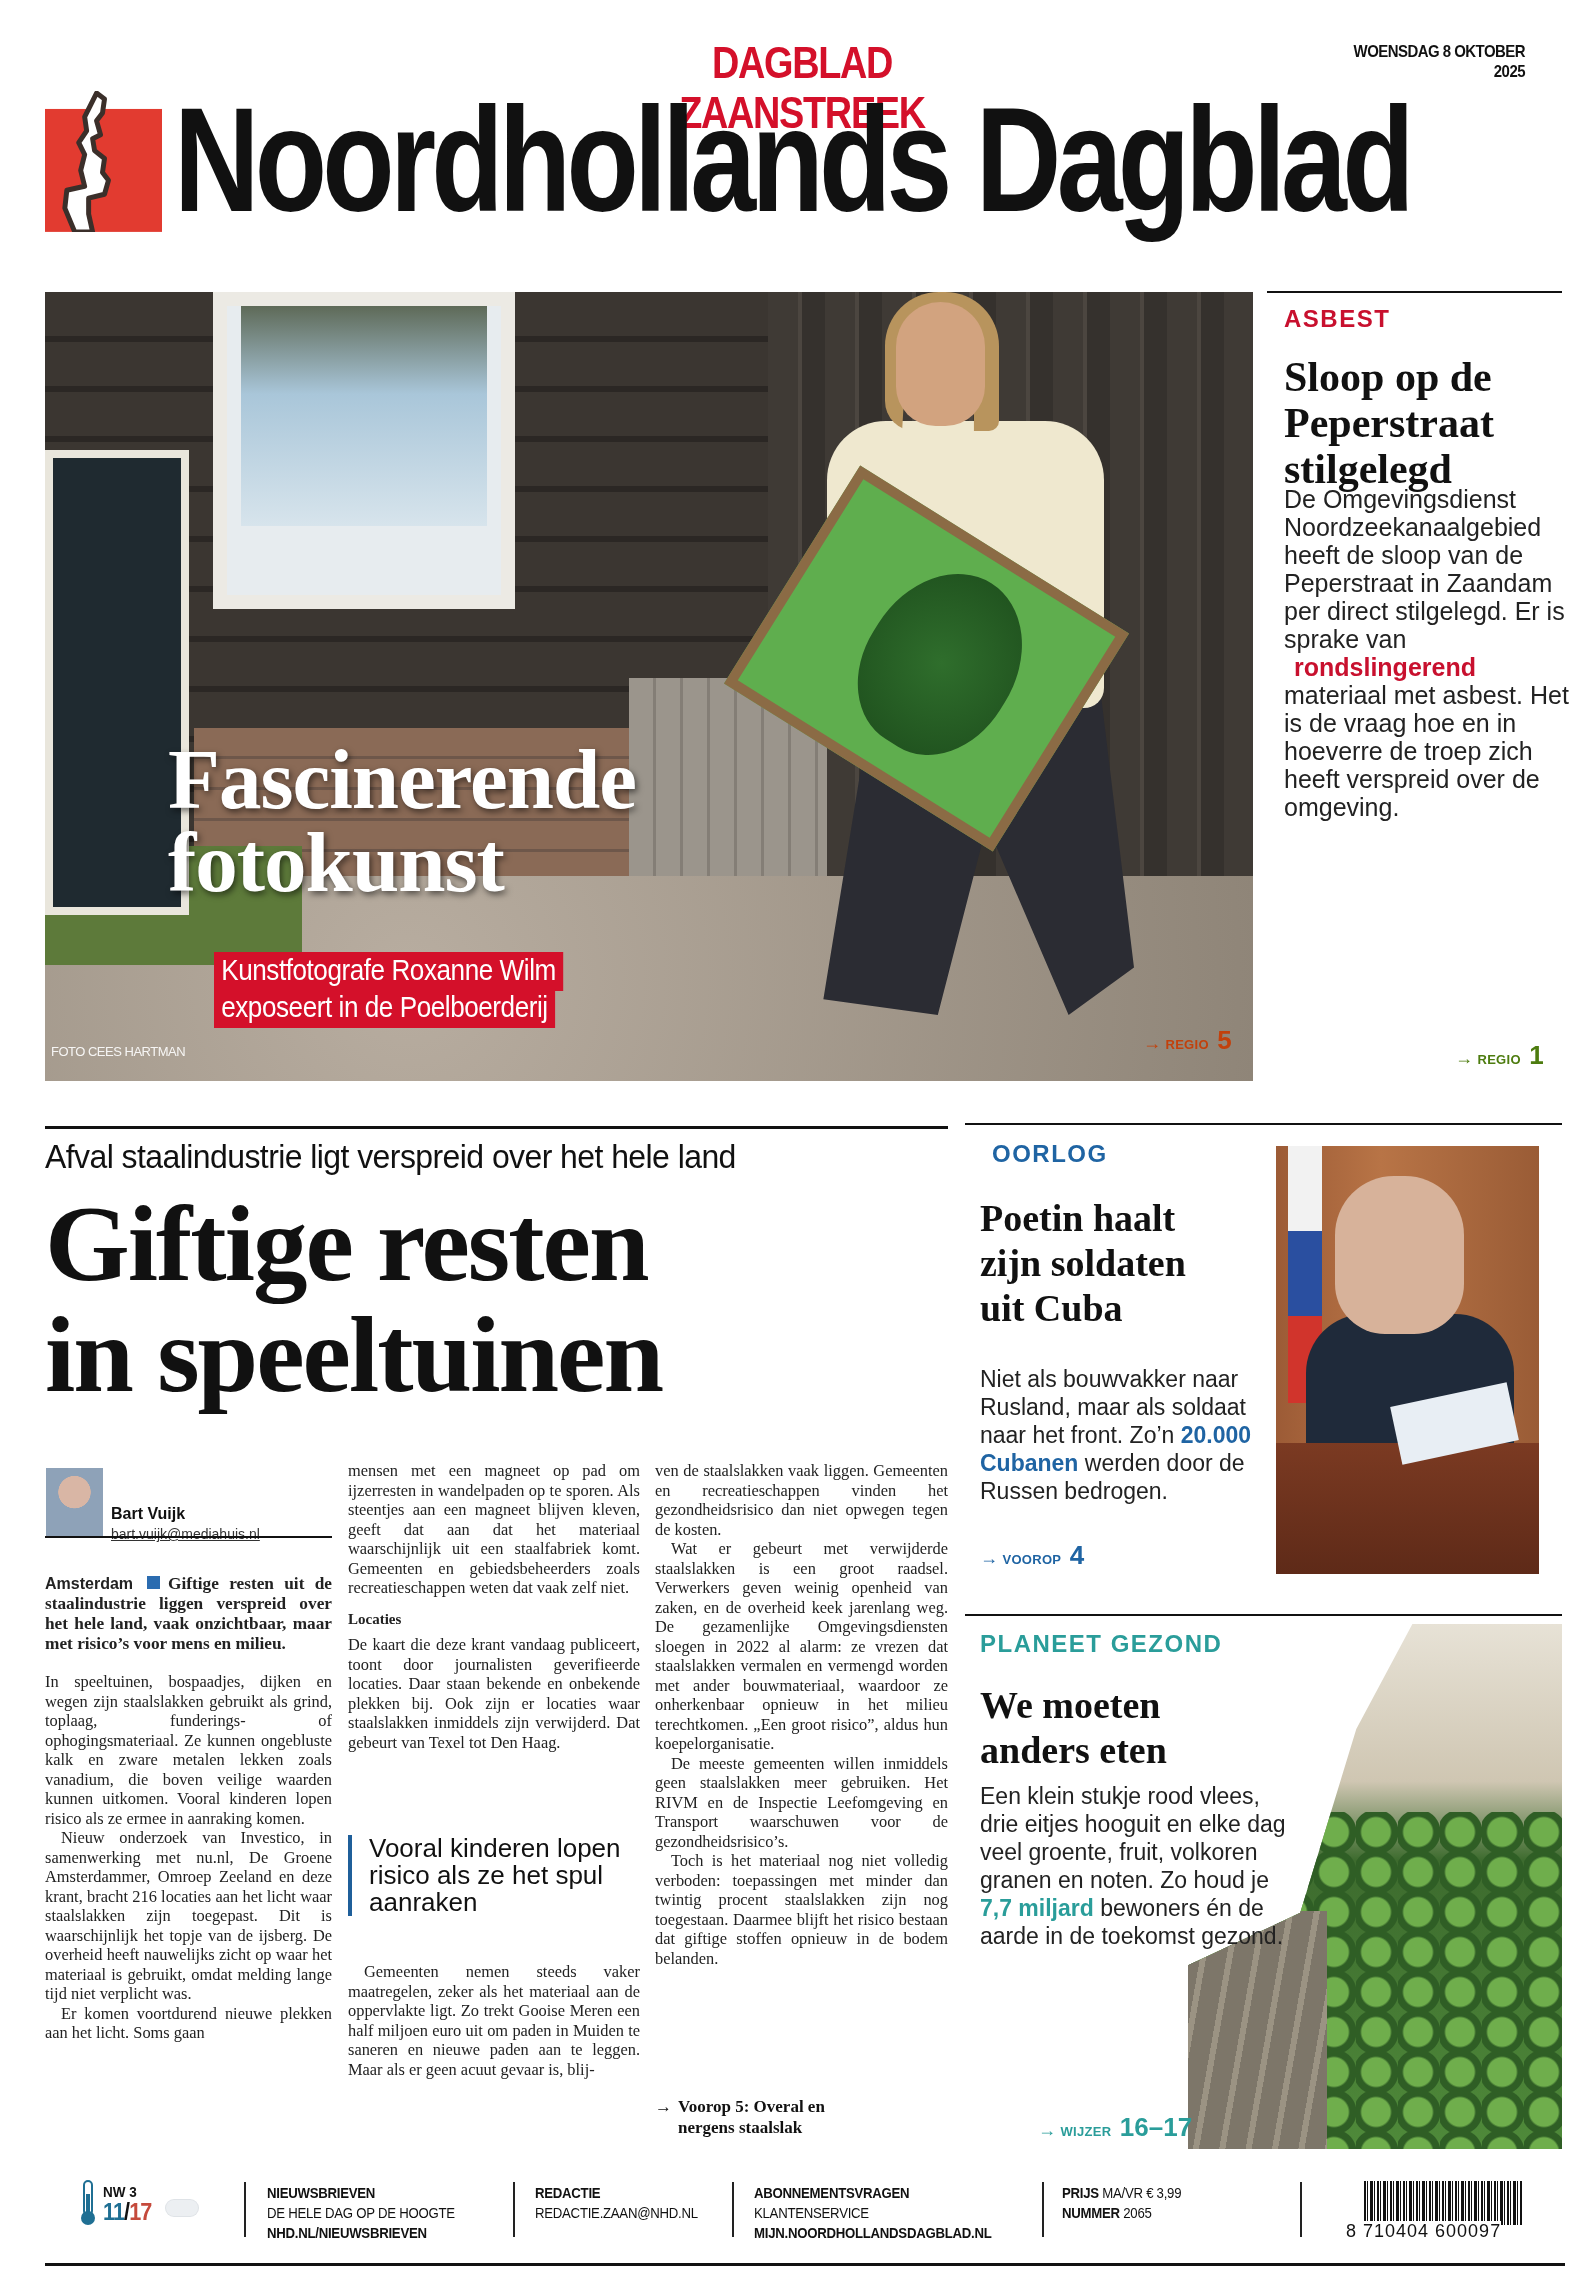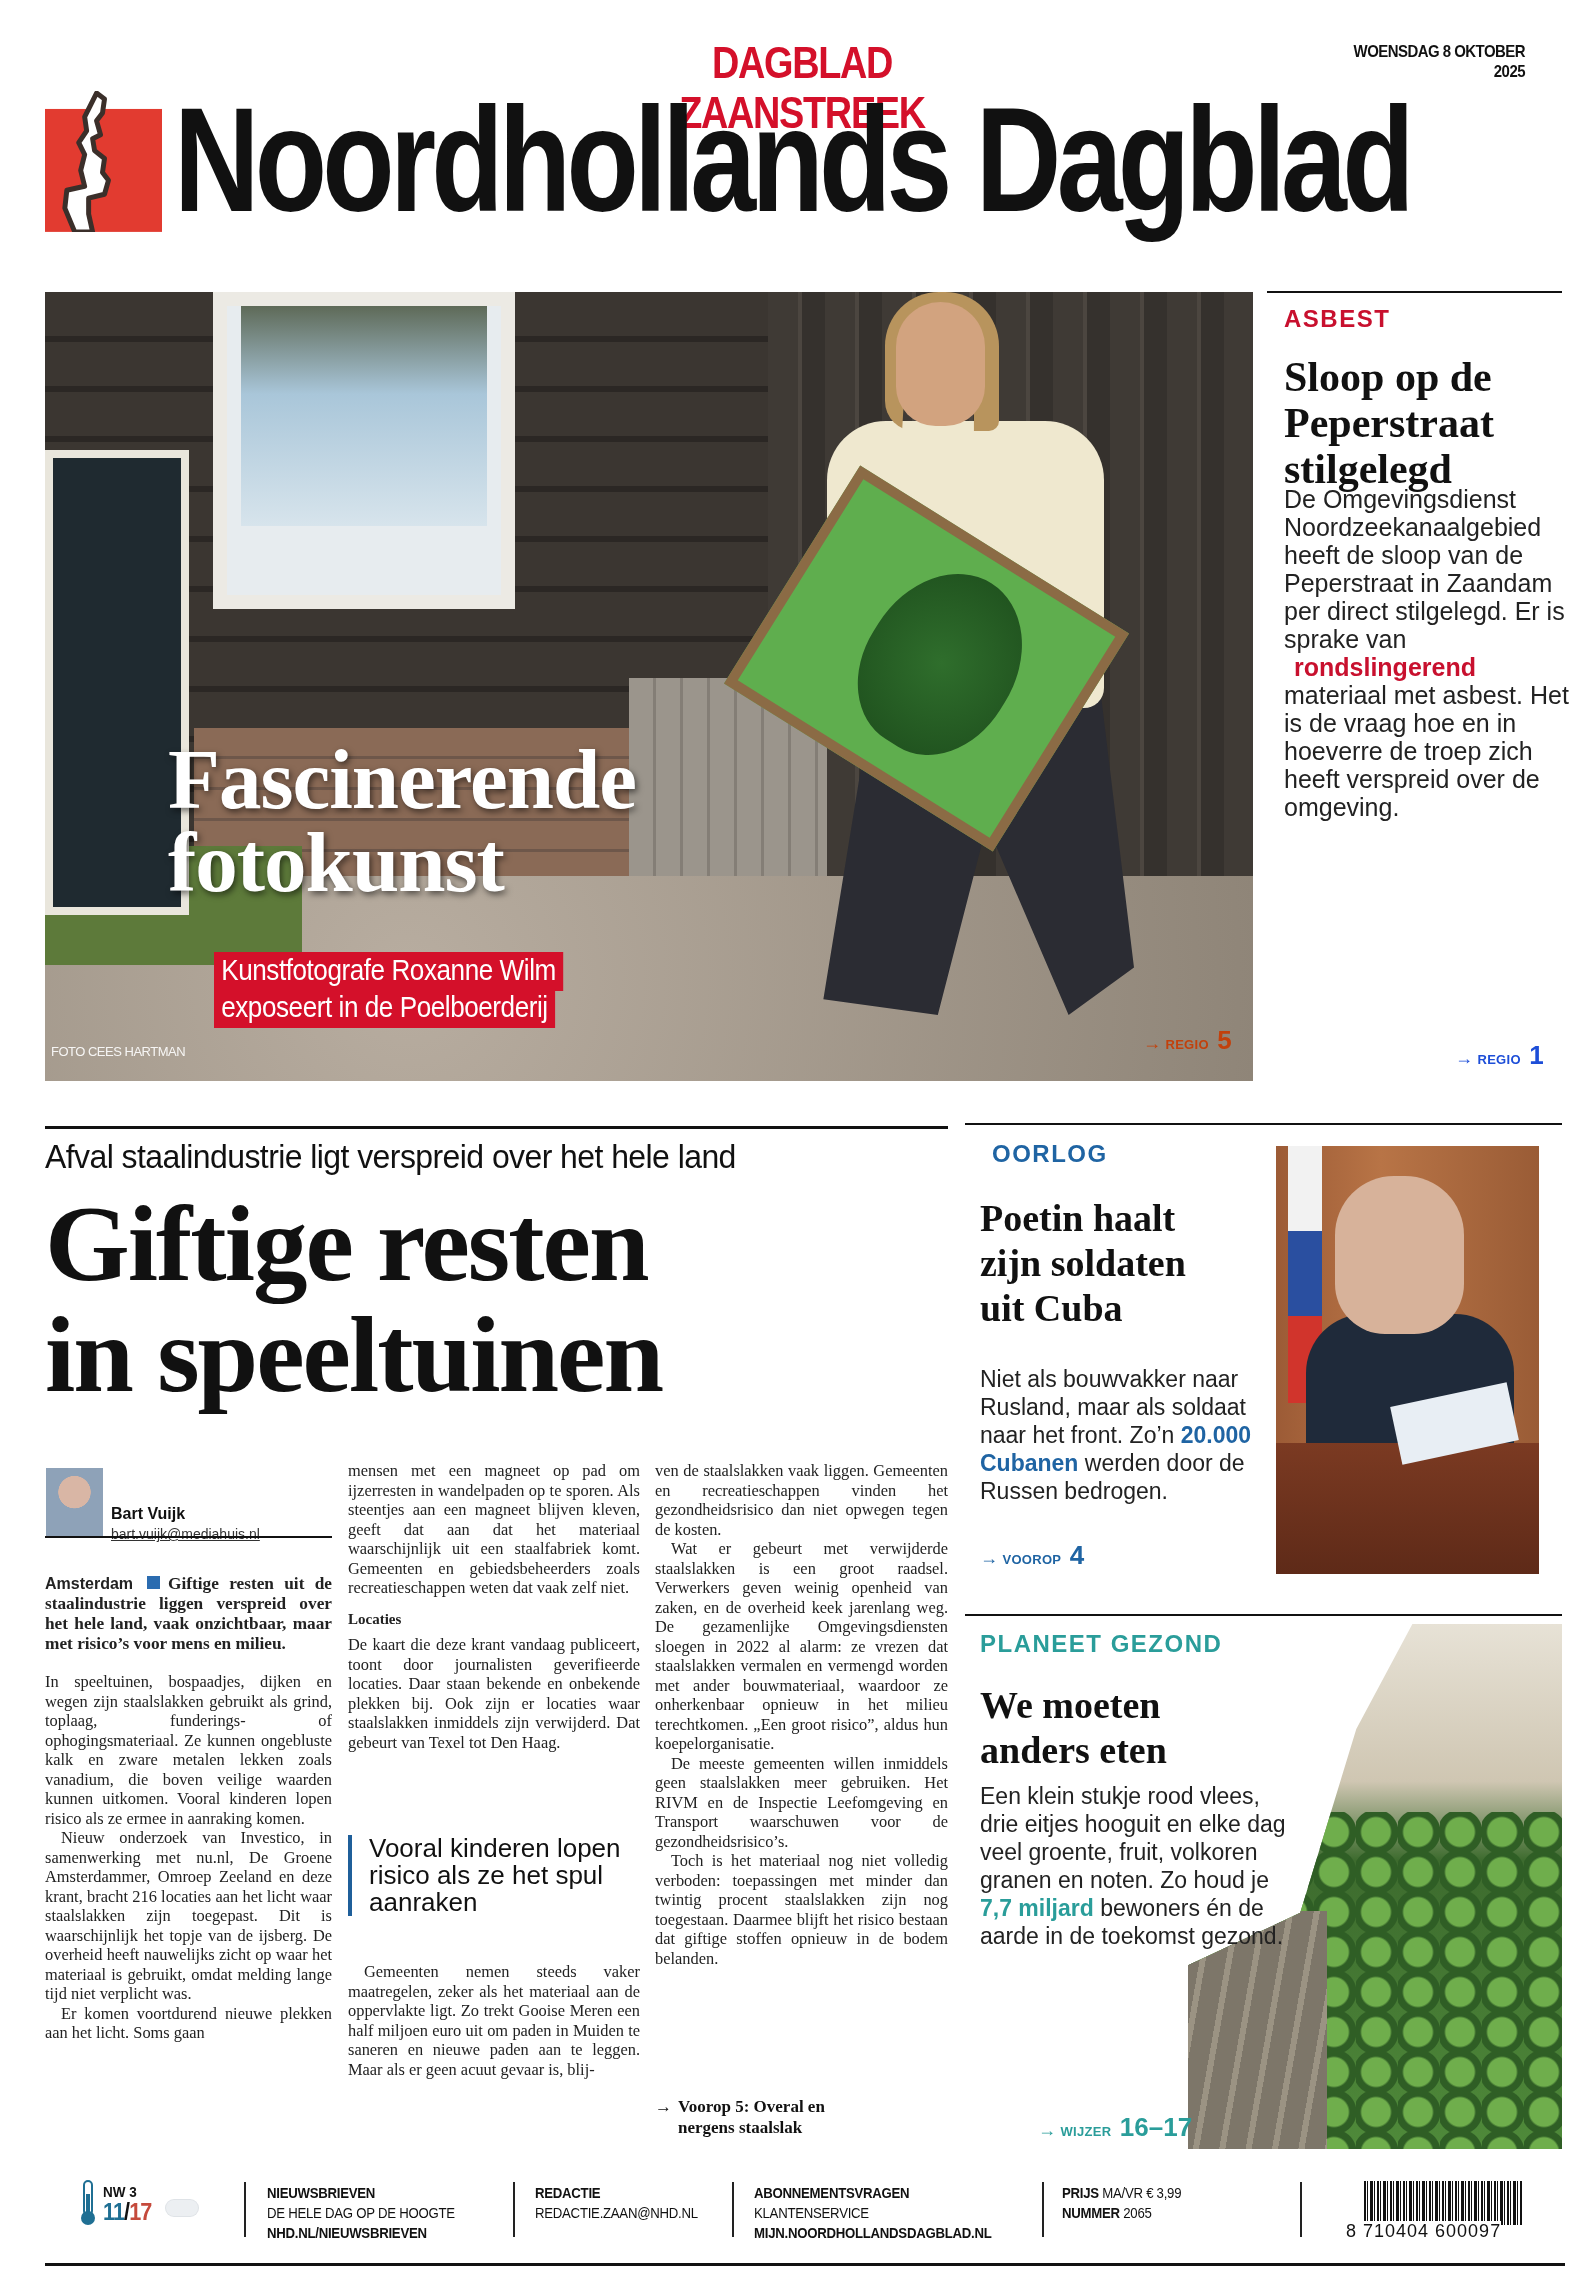--- a/index.html
+++ b/index.html
@@ -40,21 +40,21 @@
   .ref-arrow { font-size: 18px; }
   .ref-label { font-size: 13px; letter-spacing: 0.3px; }
   .ref-num { font-size: 26px; font-weight: 900; margin-left: 4px; }
 
   
   #asbest-rule { left: 1267px; top: 291px; width: 295px; height: 2px; background: #111; }
   #asbest-kicker { left: 1284px; top: 305px; font-size: 24px; font-weight: 700; color: #c8102e; letter-spacing: 1.5px; }
   #asbest-head { left: 1284px; top: 354px; font-size: 42px; font-weight: 700; line-height: 46px; width: 277px; }
   #asbest-body { left: 1284px; top: 485px; font-size: 25px; line-height: 28px; width: 287px; color: #222; }
   .hl-red { color: #c8102e; font-weight: 700; margin-left: 10px; }
-  #asbest-ref { left: 1455px; top: 1040px; color: #1d4ed8; font-weight: 700; white-space: nowrap; }
+  #asbest-ref { left: 1455px; top: 1040px; color: #4d7c0f; font-weight: 700; white-space: nowrap; }
 
   
   #main-rule { left: 45px; top: 1126px; width: 903px; height: 3px; background: #111; }
   #main-kicker { left: 45px; top: 1137px; font-size: 34px; letter-spacing: -0.6px; transform: scaleX(0.94); transform-origin: left; white-space: nowrap; }
   #main-head { left: 45px; top: 1188px; font-size: 109px; font-weight: 700; line-height: 111px; letter-spacing: -2px; white-space: nowrap; }
 
   #author-photo { left: 46px; top: 1468px; width: 57px; height: 69px; background: radial-gradient(circle at 50% 35%, #d9b6a5 0 30%, #8ea2b8 31% 100%); }
   #author-name { left: 111px; top: 1505px; font-size: 16px; font-weight: 700; }
   #author-mail { left: 111px; top: 1526px; font-size: 14px; color: #333; text-decoration: underline; }
   #author-rule { left: 45px; top: 1536px; width: 287px; height: 2px; background: #111; }

